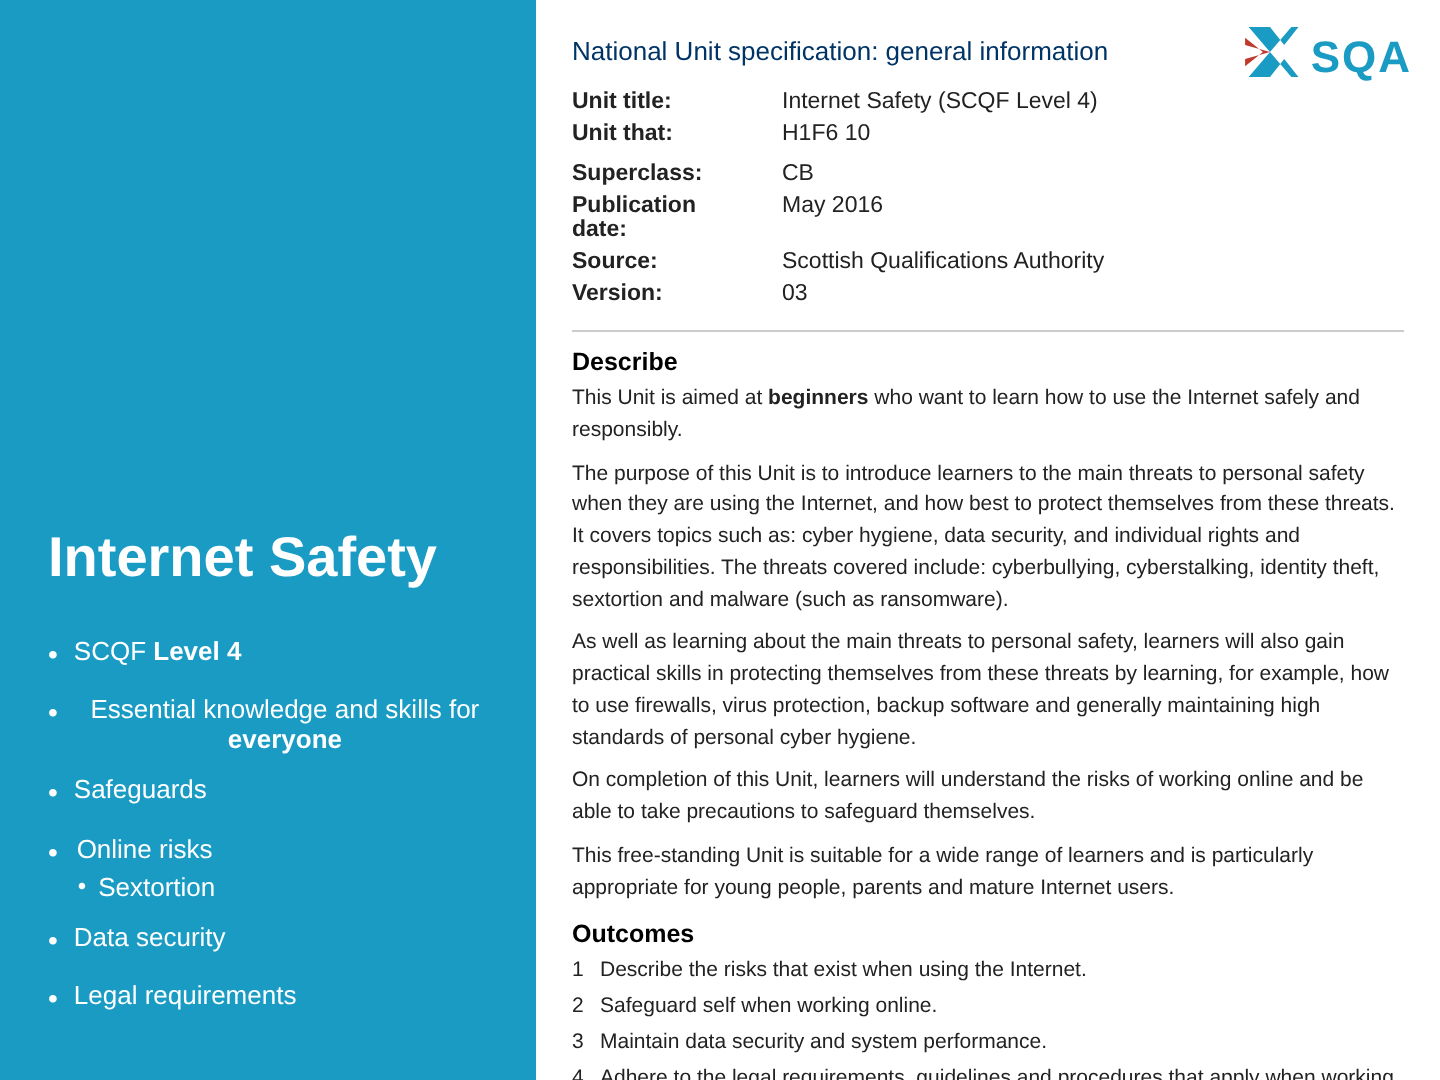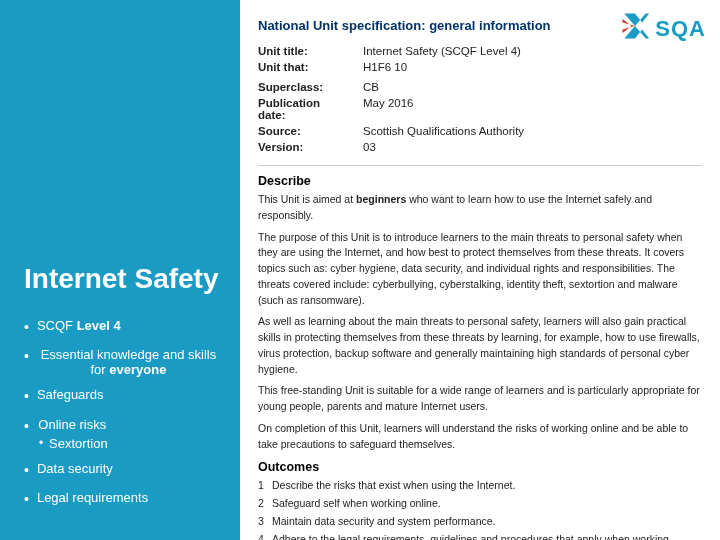--- a/index.html
+++ b/index.html
@@ -6,21 +6,21 @@
     body {
       width: 720px;
       height: 540px;
       font-family: Arial, sans-serif;
       display: flex;
       overflow: hidden;
     }
 
     
     .left-panel {
-      width: 240px;
+      width: 268px;
       background-color: #1a9bc4;
       color: white;
       padding: 20px 20px 20px 24px;
       display: flex;
       flex-direction: column;
       justify-content: flex-end;
       flex-shrink: 0;
     }
 
     .left-panel .title {
@@ -101,21 +101,21 @@
 
     .logo-x {
       width: 32px;
       height: 32px;
       margin-right: 4px;
     }
 
     
     .spec-header {
       font-size: 13px;
-      font-weight: bold;
+      font-weight: normal;
       color: #003366;
       margin-bottom: 10px;
       margin-top: 4px;
     }
 
     .info-table {
       width: 100%;
       border-collapse: collapse;
       margin-bottom: 10px;
       font-size: 11.5px;
@@ -259,23 +259,23 @@
   <hr class="divider">
 
   <p class="section-title">Describe</p>
 
   <p class="body-text">This Unit is aimed at <span class="bold">beginners</span> who want to learn how to use the Internet safely and responsibly.</p>
 
   <p class="body-text">The purpose of this Unit is to introduce learners to the main threats to personal safety when they are using the Internet, and how best to protect themselves from these threats. It covers topics such as: cyber hygiene, data security, and individual rights and responsibilities. The threats covered include: cyberbullying, cyberstalking, identity theft, sextortion and malware (such as ransomware).</p>
 
   <p class="body-text">As well as learning about the main threats to personal safety, learners will also gain practical skills in protecting themselves from these threats by learning, for example, how to use firewalls, virus protection, backup software and generally maintaining high standards of personal cyber hygiene.</p>
 
+  <p class="body-text">On completion of this Unit, learners will understand the risks of working online and be able to take precautions to safeguard themselves.</p>
+
   <p class="body-text">This free-standing Unit is suitable for a wide range of learners and is particularly appropriate for young people, parents and mature Internet users.</p>
-
-  <p class="body-text">On completion of this Unit, learners will understand the risks of working online and be able to take precautions to safeguard themselves.</p>
 
   <p class="section-title">Outcomes</p>
 
   <ul class="outcomes-list">
     <li>
         <span class="num">1</span>
         <span>Describe the risks that exist when using the Internet.</span>
       </li>
     <li>
         <span class="num">2</span>

